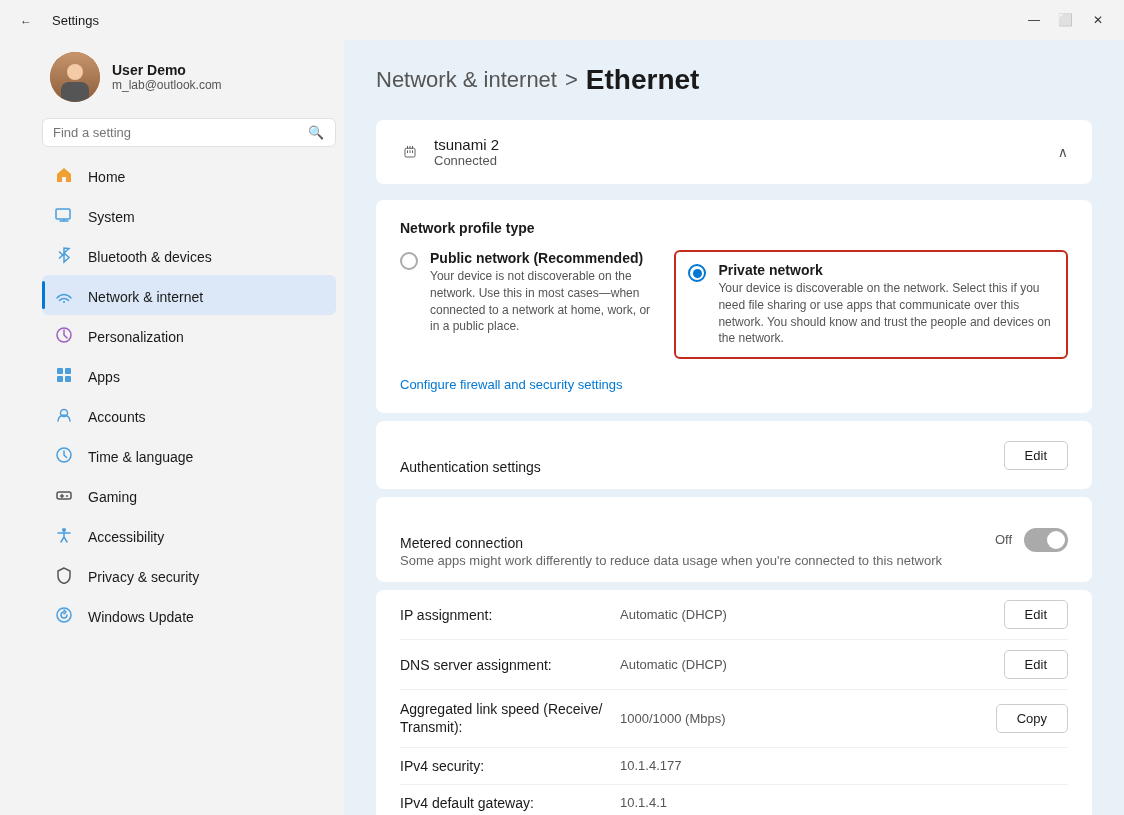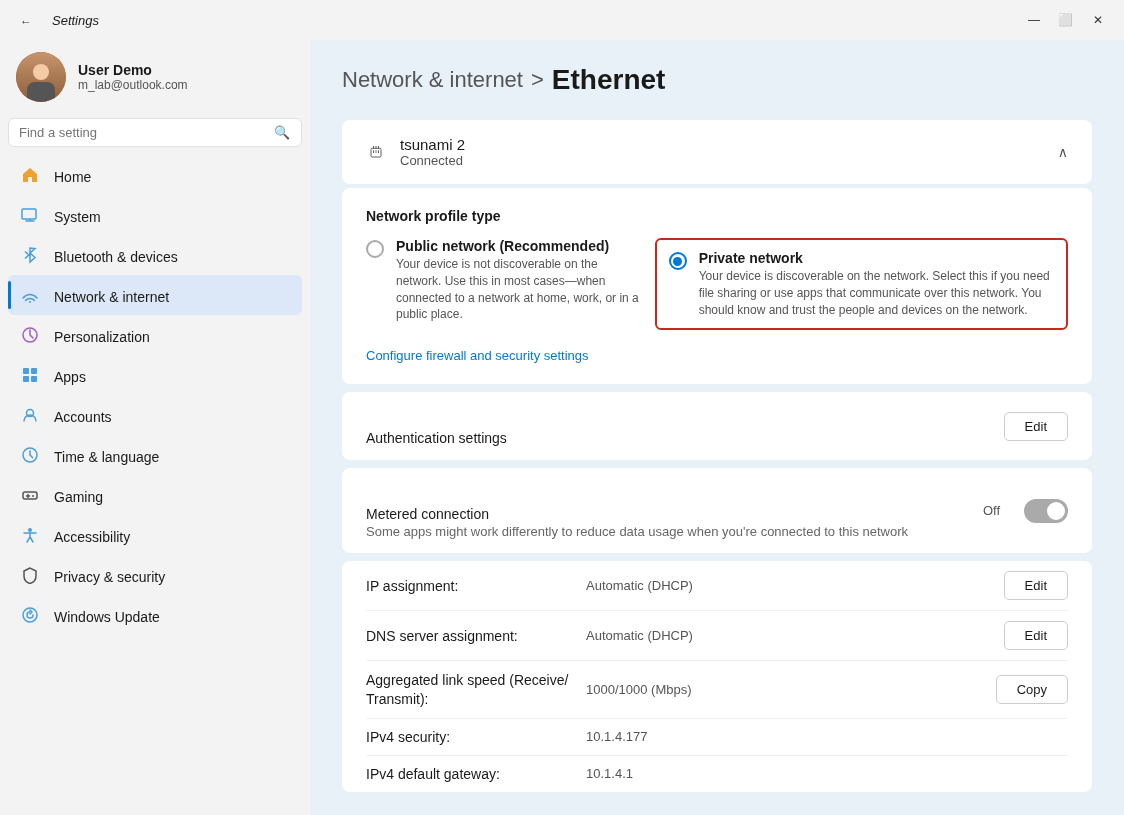--- a/index.html
+++ b/index.html
@@ -21,21 +21,20 @@
       justify-content: space-between;
     }
     .title-bar-left {
       display: flex;
       align-items: center;
       gap: 12px;
     }
     .title-bar-title {
       font-size: 13px;
       color: #1a1a1a;
-      font-style: italic;
     }
     .title-bar-controls {
       display: flex;
       gap: 4px;
     }
     .title-bar-btn {
       width: 28px;
       height: 22px;
       background: transparent;
       border: none;
@@ -54,20 +53,21 @@
     }
     
     .sidebar {
       width: 310px;
       background: #f3f3f3;
       display: flex;
       flex-direction: column;
       overflow-y: auto;
       padding: 0 8px 8px 8px;
       flex-shrink: 0;
+      margin-left: 34px;
     }
     .user-profile {
       display: flex;
       align-items: center;
       gap: 12px;
       padding: 12px 8px 16px 8px;
     }
     .avatar {
       width: 50px;
       height: 50px;
@@ -200,21 +200,21 @@
       padding: 20px 24px;
       margin-bottom: 8px;
     }
     .network-header {
       display: flex;
       align-items: center;
       justify-content: space-between;
       padding: 16px 24px;
       background: white;
       border-radius: 8px;
-      margin-bottom: 4px;
+      margin-bottom: 16px;
     }
     .network-header-left {
       display: flex;
       align-items: center;
       gap: 14px;
     }
     .network-name { font-size: 15px; font-weight: 500; color: #1a1a1a; }
     .network-status { font-size: 13px; color: #555; }
     .chevron-up { font-size: 14px; color: #555; cursor: pointer; }
     .section-label {
@@ -280,21 +280,21 @@
       border: 1px solid #ccc;
       border-radius: 5px;
       background: white;
       font-size: 13px;
       cursor: pointer;
       color: #1a1a1a;
     }
     .toggle-wrap {
       display: flex;
       align-items: center;
-      gap: 24px;
+      gap: 12px;
       font-size: 13px;
       color: #555;
     }
     .toggle {
       width: 44px;
       height: 24px;
       border-radius: 12px;
       background: #aaa;
       position: relative;
       cursor: pointer;

